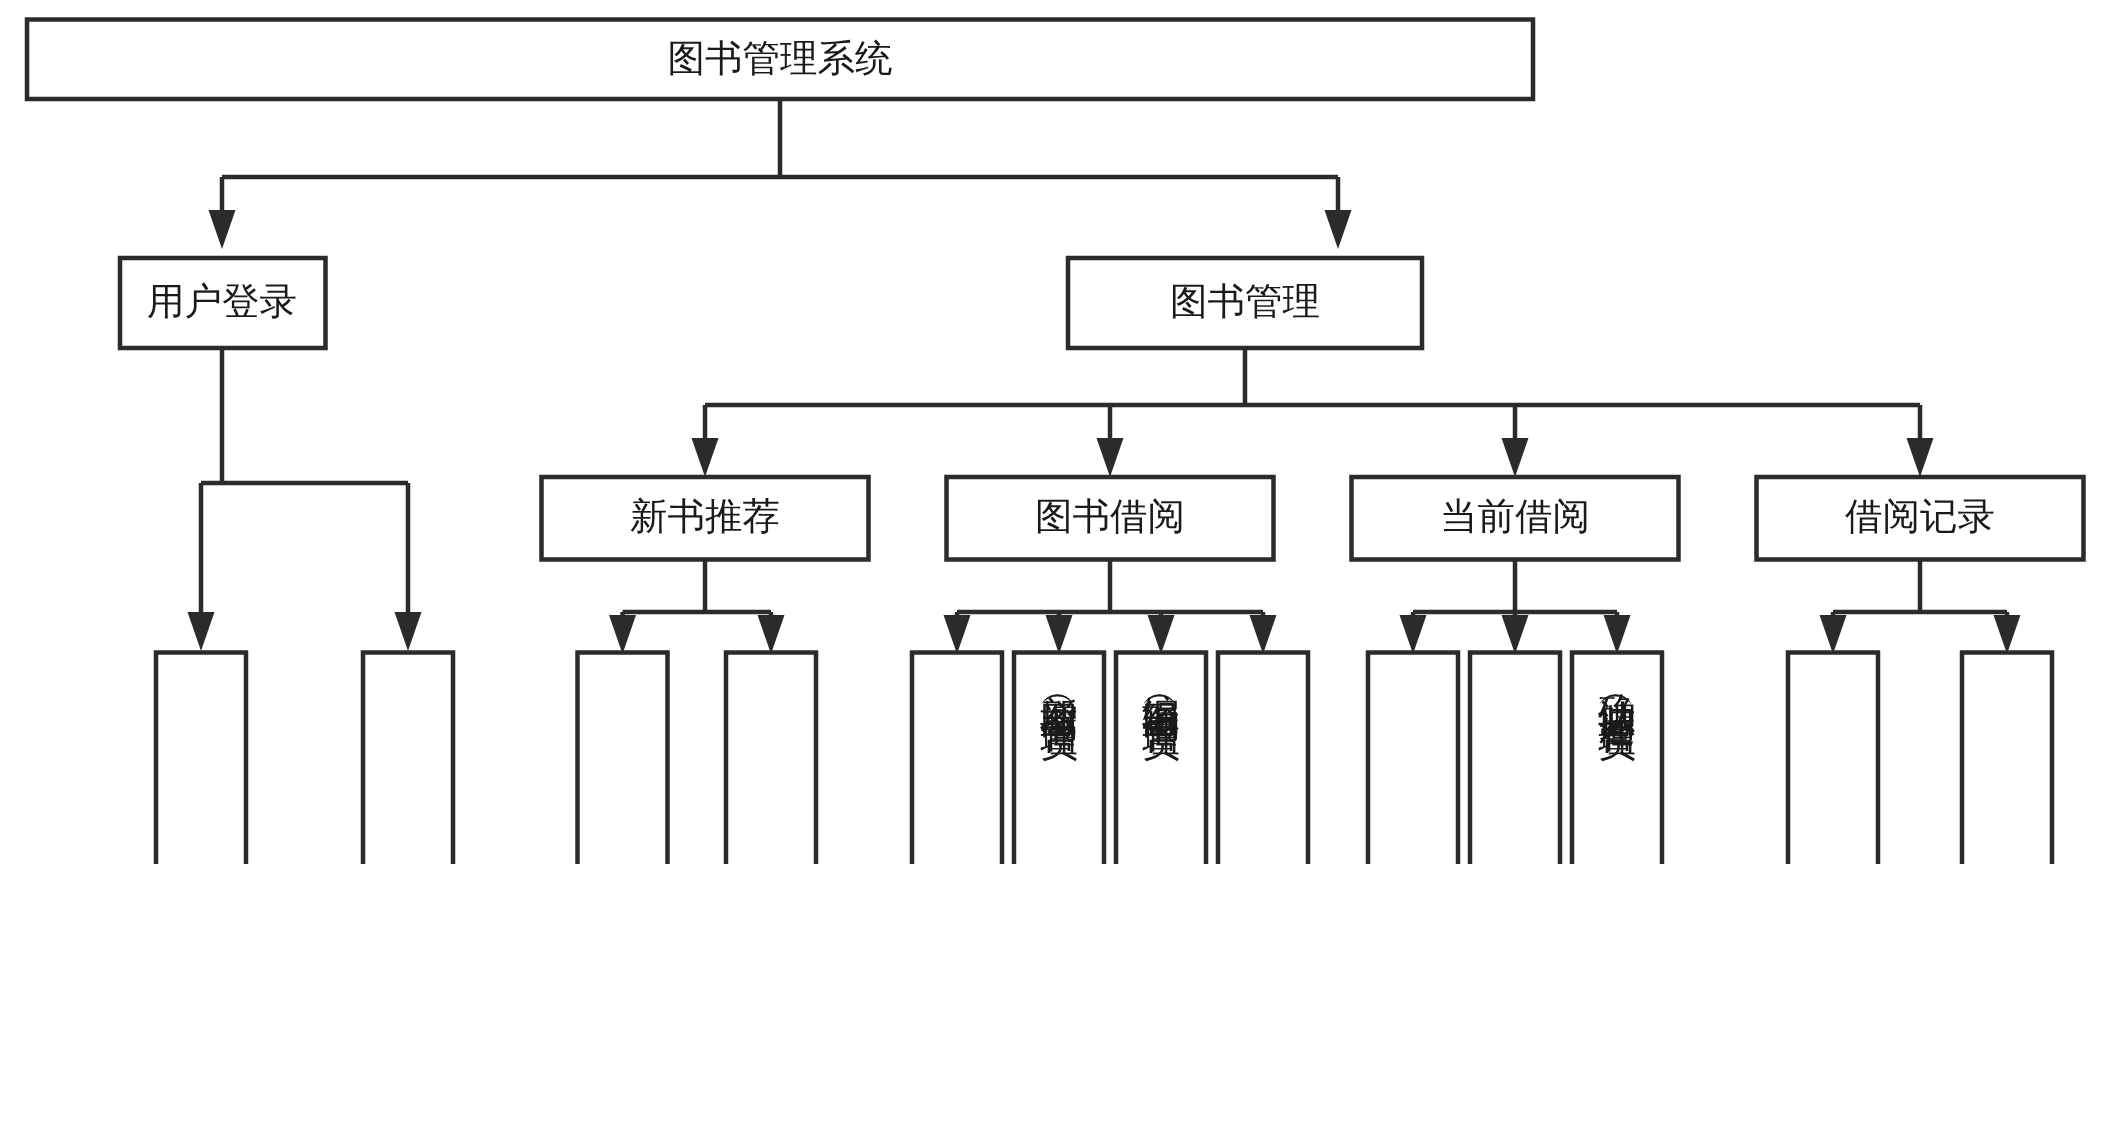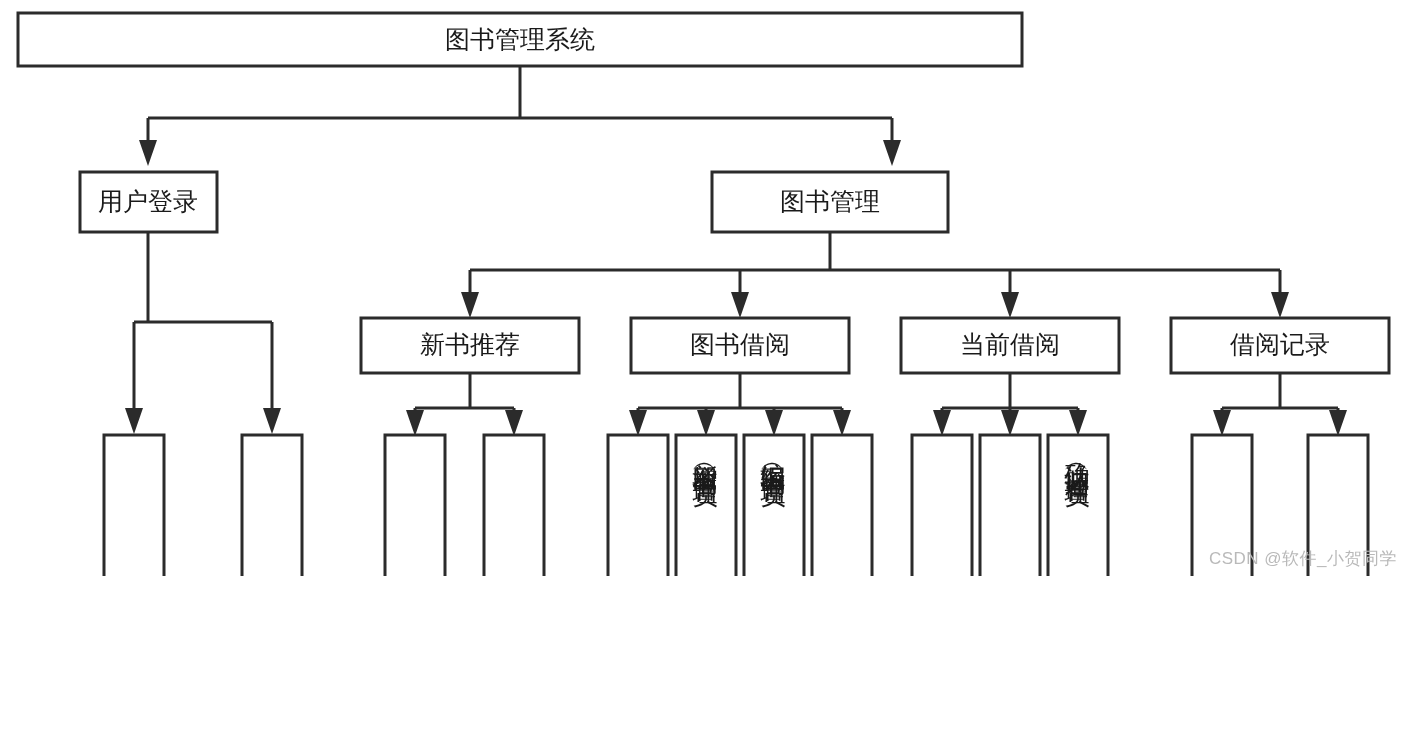--- a/index.html
+++ b/index.html
@@ -270,15 +270,14 @@
     <span style="font-size:25px;color:#1a1a1a;writing-mode:vertical-rl;text-orientation:upright;letter-spacing:3px;">确认归还（管理员）</span>
   </div>
 
   <div style="position:absolute;left:1192px;top:435px;width:60px;height:303px;display:flex;align-items:center;justify-content:center;">
     <span style="font-size:25px;color:#1a1a1a;writing-mode:vertical-rl;text-orientation:upright;letter-spacing:3px;">新增借阅记录</span>
   </div>
   <div style="position:absolute;left:1308px;top:435px;width:60px;height:303px;display:flex;align-items:center;justify-content:center;">
     <span style="font-size:25px;color:#1a1a1a;writing-mode:vertical-rl;text-orientation:upright;letter-spacing:3px;">查询借阅记录</span>
   </div>
 
-  <div class="watermark">CSDN @软件_小贺同学</div>
 
 </div>
 
 </body></html>

